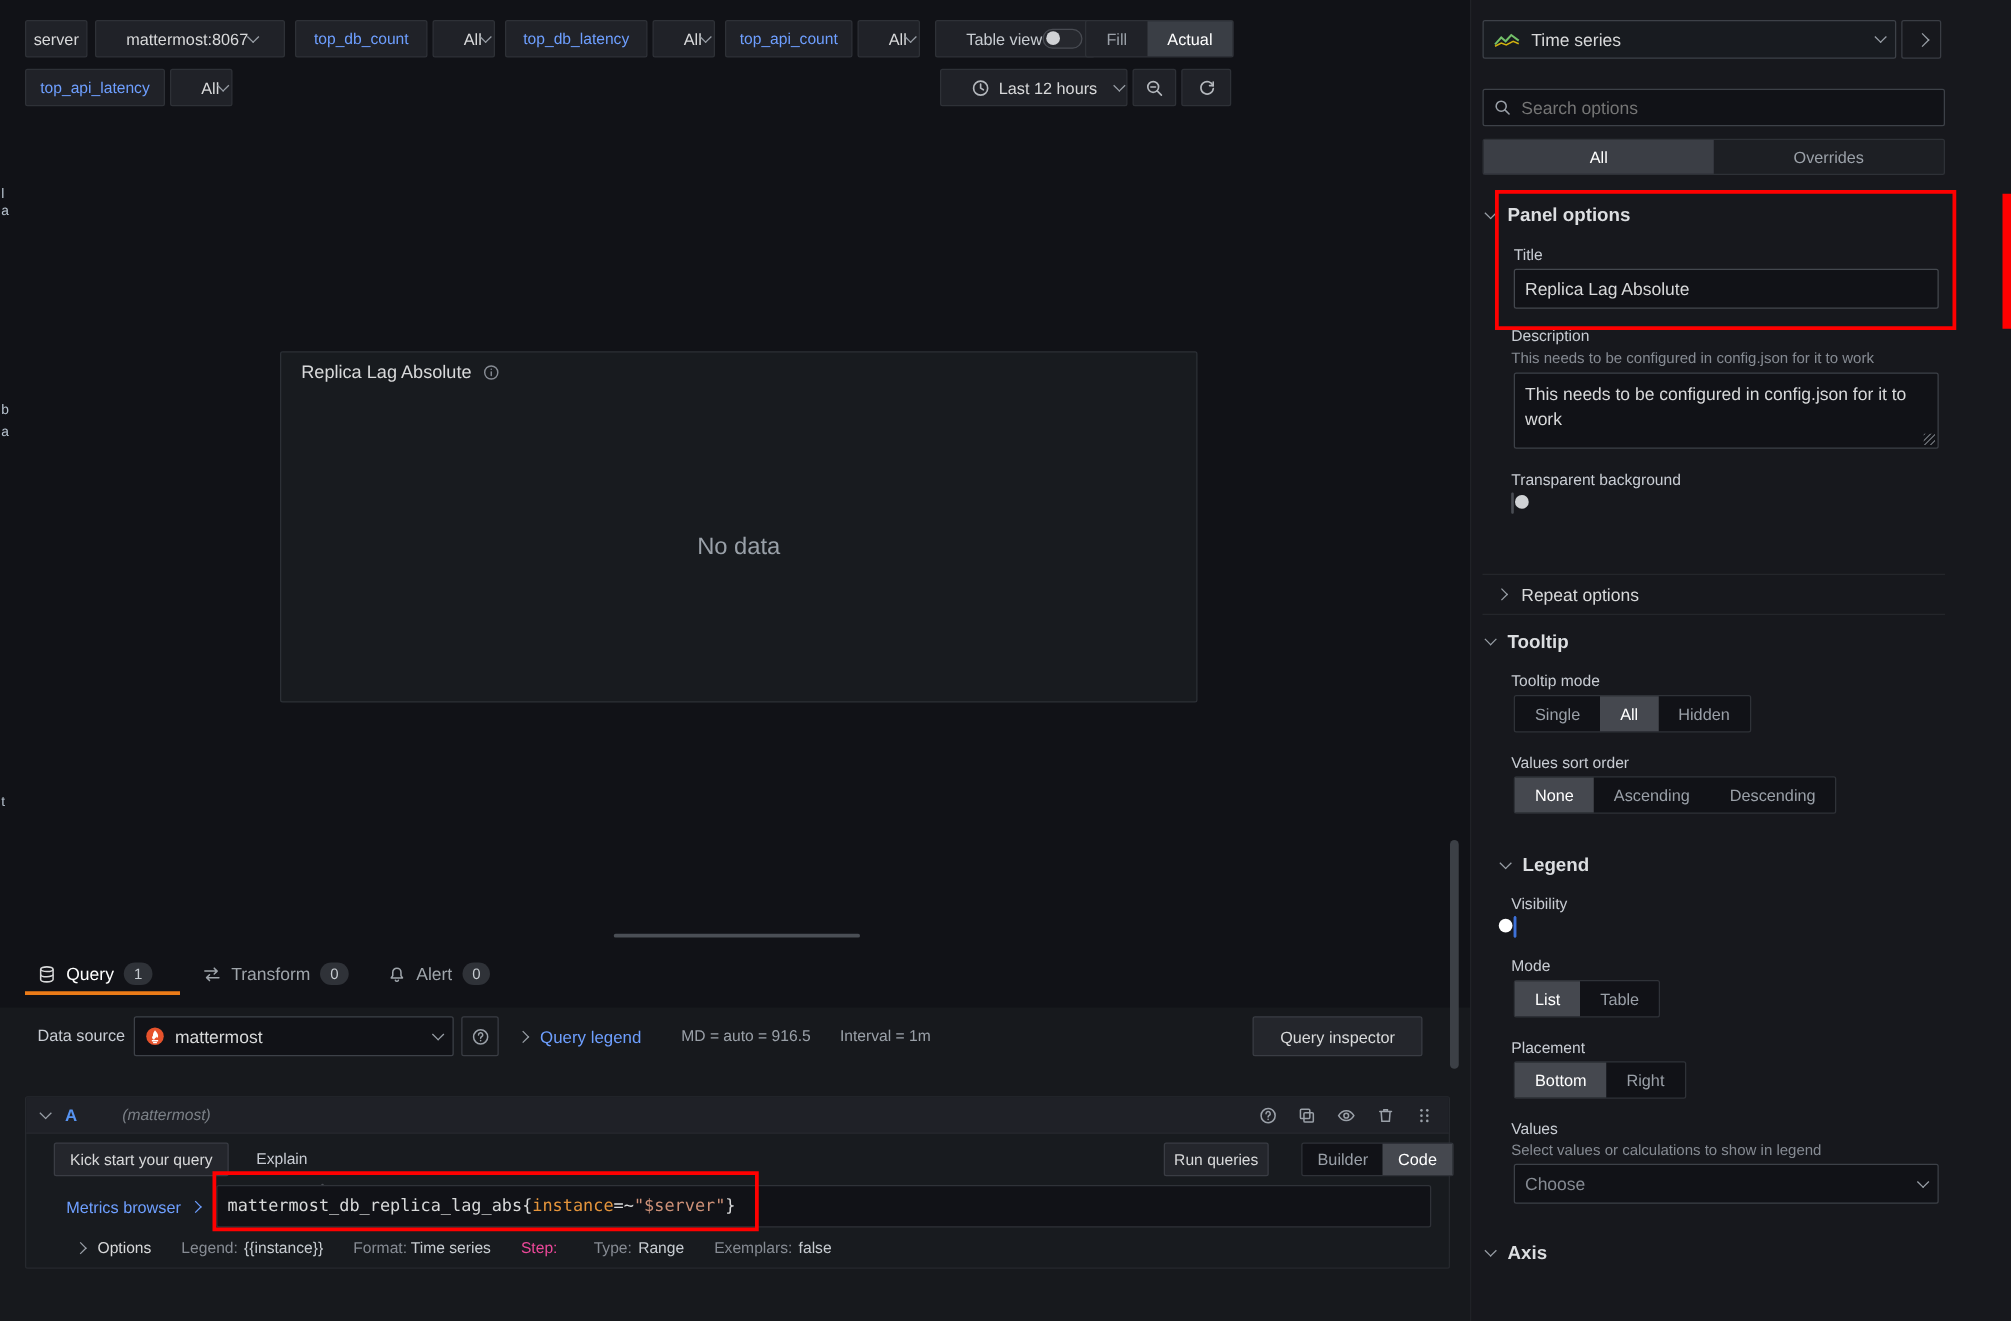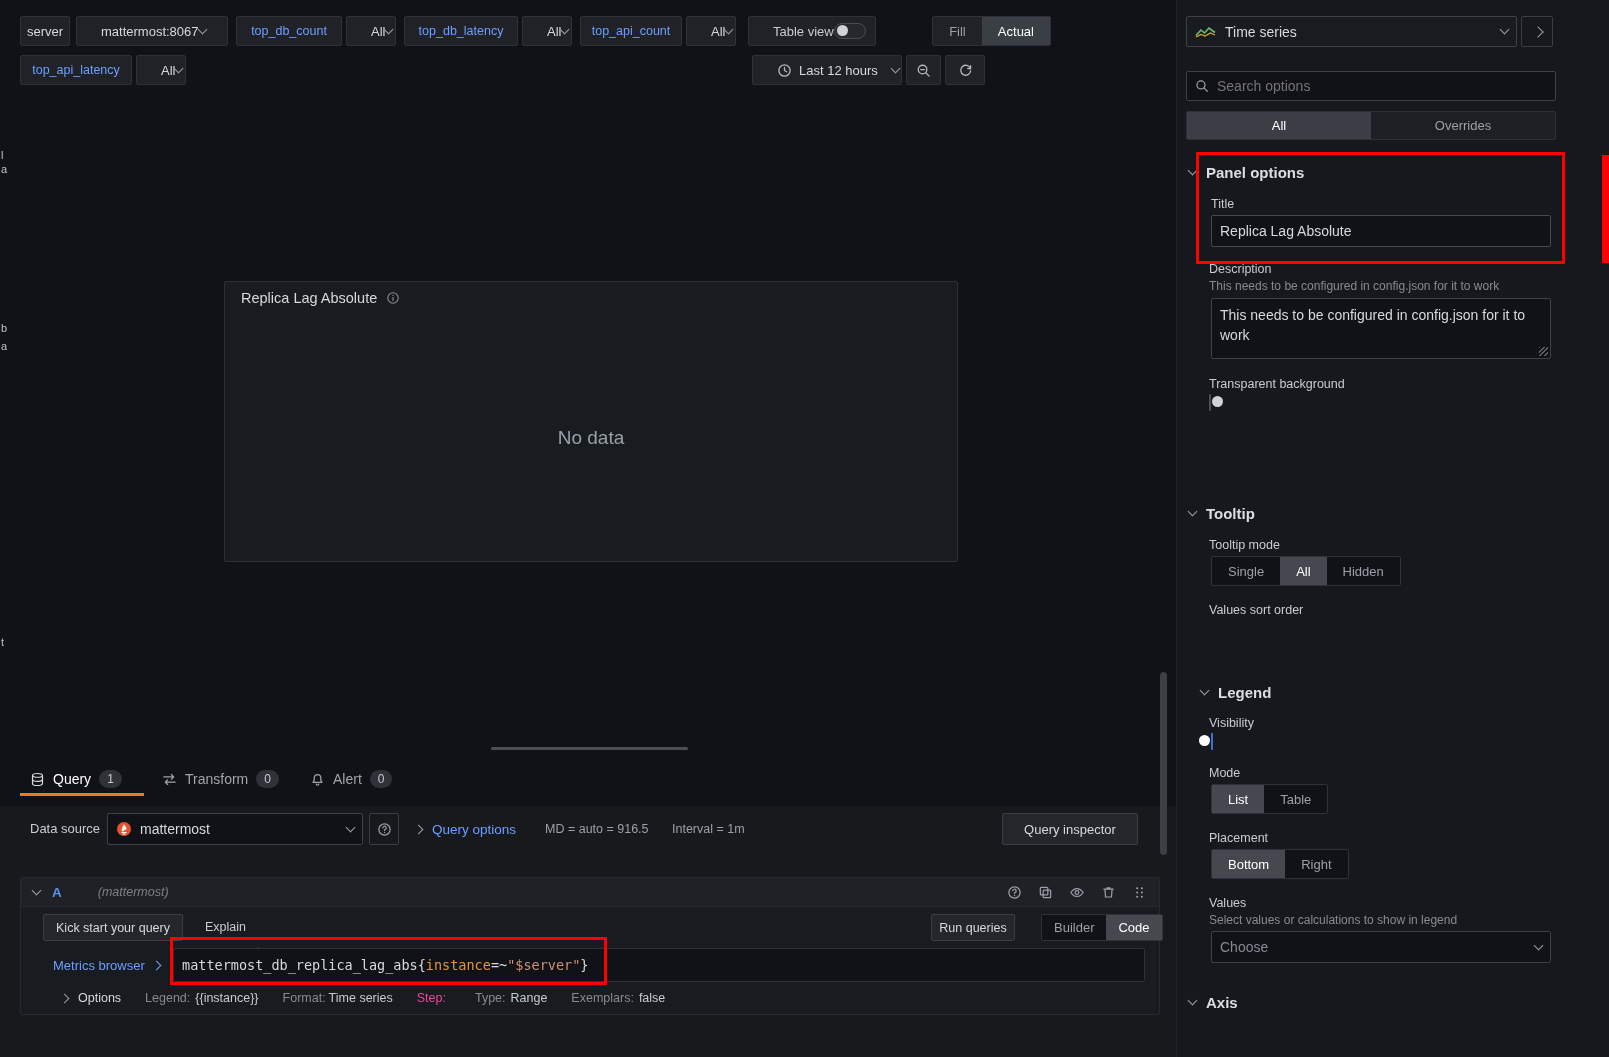--- a/index.html
+++ b/index.html
@@ -92,21 +92,21 @@
     <span class="cv"></span>
   </div>
 
   <div class="chip" style="left:748px;top:16px;width:128px;justify-content:space-between">
     <span style="color:#c7ccd1">Table view</span>
     <span class="toggle">
         <span class="knob"></span>
       </span>
   </div>
 
-  <div class="seg topseg" style="position:absolute;left:932px;top:16px;width:119px;height:30px">
+  <div class="seg topseg" style="position:absolute;left:868px;top:16px;width:119px;height:30px">
     <span class="opt">Fill</span>
     <span class="opt sel" style="background:#3a3e45">Actual</span>
   </div>
 
   <div class="chip" style="left:20px;top:55px;width:112px;justify-content:center">
     <span class="blue" style="font-size:12.5px">top_api_latency</span>
   </div>
   <div class="chip" style="left:136px;top:55px;width:46px;justify-content:space-between">
     <span>All</span>
     <span class="cv"></span>
@@ -193,21 +193,21 @@
   </div>
   <div class="abs btn" style="left:369px;top:813px;width:30px;height:32px;background:#17191d">
     <svg width="15" height="15" viewBox="0 0 16 16" stroke="#9aa0a8" stroke-width="1.3" fill="none" stroke-linecap="round">
       <circle cx="8" cy="8" r="6"></circle>
         <path d="M6.2 6.3a1.8 1.8 0 1 1 2.6 1.6c-.5.3-.8.6-.8 1.2"></path>
         <circle cx="8" cy="11.2" r=".7" fill="#9aa0a8" stroke="none"></circle>
       </svg>
   </div>
   <div class="abs flex" style="left:413px;top:813px;height:32px;gap:10px">
     <span class="cv r"></span>
-    <span class="blue" style="font-size:13.5px">Query options</span>
+    <span class="blue" style="font-size:13.5px">Query legend</span>
   </div>
   <div class="abs" style="left:545px;top:813px;height:32px;line-height:32px;font-size:12.5px;color:#9aa0a8">MD = auto = 916.5</div>
   <div class="abs" style="left:672px;top:813px;height:32px;line-height:32px;font-size:12.5px;color:#9aa0a8">Interval = 1m</div>
   <div class="abs btn" style="left:1002px;top:813px;width:136px;height:32px">Query inspector</div>
 
   <div class="abs" style="left:20px;top:877px;width:1140px;height:138px;background:#181b1f;border:1px solid #26292e;border-radius:2px">
 
     
     <div class="flex" style="height:29px;background:#1f2127;border-bottom:1px solid #26292e;padding:0 12px">
       <span class="cv" style="margin-right:12px"></span>
@@ -344,33 +344,42 @@
     <div class="lbl" style="left:32px;top:262px">Description</div>
     <div class="hint" style="left:32px;top:279px">This needs to be configured in config.json for it to work</div>
     <div class="abs" style="left:34px;top:298px;width:340px;height:61px">
       <textarea class="input" style="width: 100%; height: 100%;">This needs to be configured in config.json for it to work</textarea>
       <div class="resize-corner"></div>
     </div>
 
     <div class="lbl" style="left:32px;top:377px">Transparent background</div>
     <span class="toggle abs" style="left:32px;top:395px"><span class="knob"></span></span>
 
+    <div class="row-collapsible" style="left:9px;top:459px;border-bottom:1px solid #24262b">
+      <span class="cv r"></span>
+      <span>Repeat options</span>
+    </div>
 
     
     <div class="sect" style="left:12px;top:505px">
       <span class="cv"></span>
       <span>Tooltip</span>
     </div>
     <div class="lbl" style="left:32px;top:538px">Tooltip mode</div>
     <div class="seg abs" style="left:34px;top:556px">
       <span class="opt">Single</span>
       <span class="opt sel">All</span>
       <span class="opt">Hidden</span>
     </div>
     <div class="lbl" style="left:32px;top:603px">Values sort order</div>
+    <div class="seg abs" style="left:34px;top:621px">
+      <span class="opt sel">None</span>
+      <span class="opt">Ascending</span>
+      <span class="opt">Descending</span>
+    </div>
 
     
     <div class="sect" style="left:24px;top:684px">
       <span class="cv"></span>
       <span>Legend</span>
     </div>
     <div class="lbl" style="left:32px;top:716px">Visibility</div>
     <span class="toggle on abs" style="left:32px;top:734px"><span class="knob"></span></span>
 
     <div class="lbl" style="left:32px;top:766px">Mode</div>

